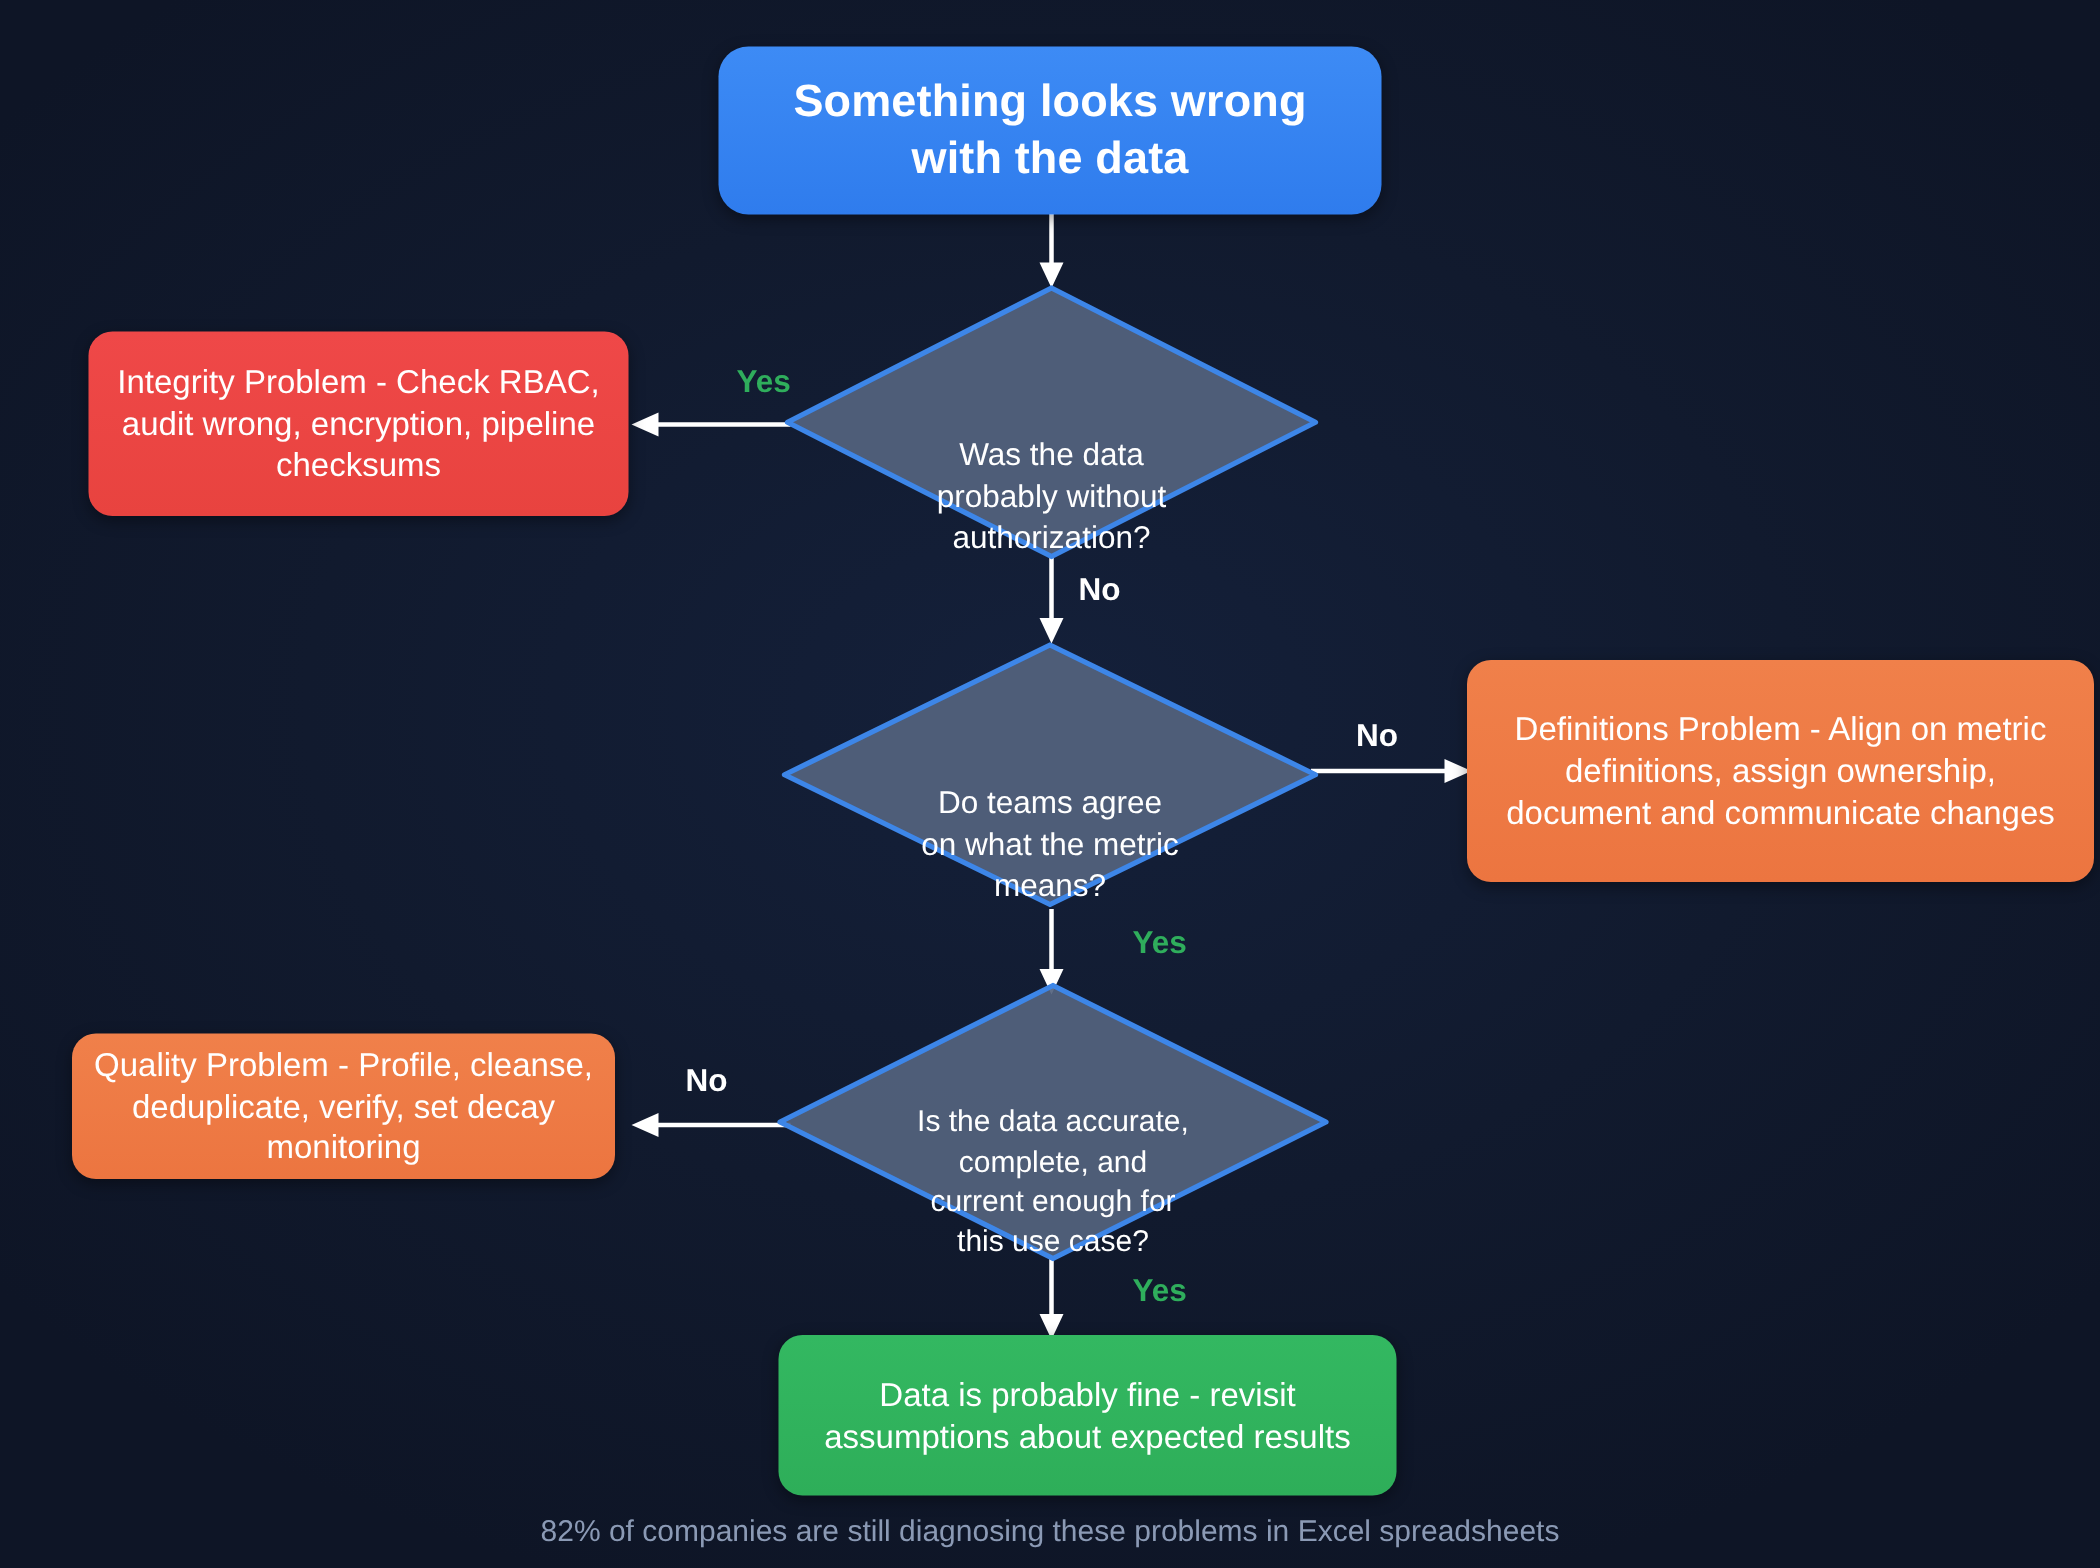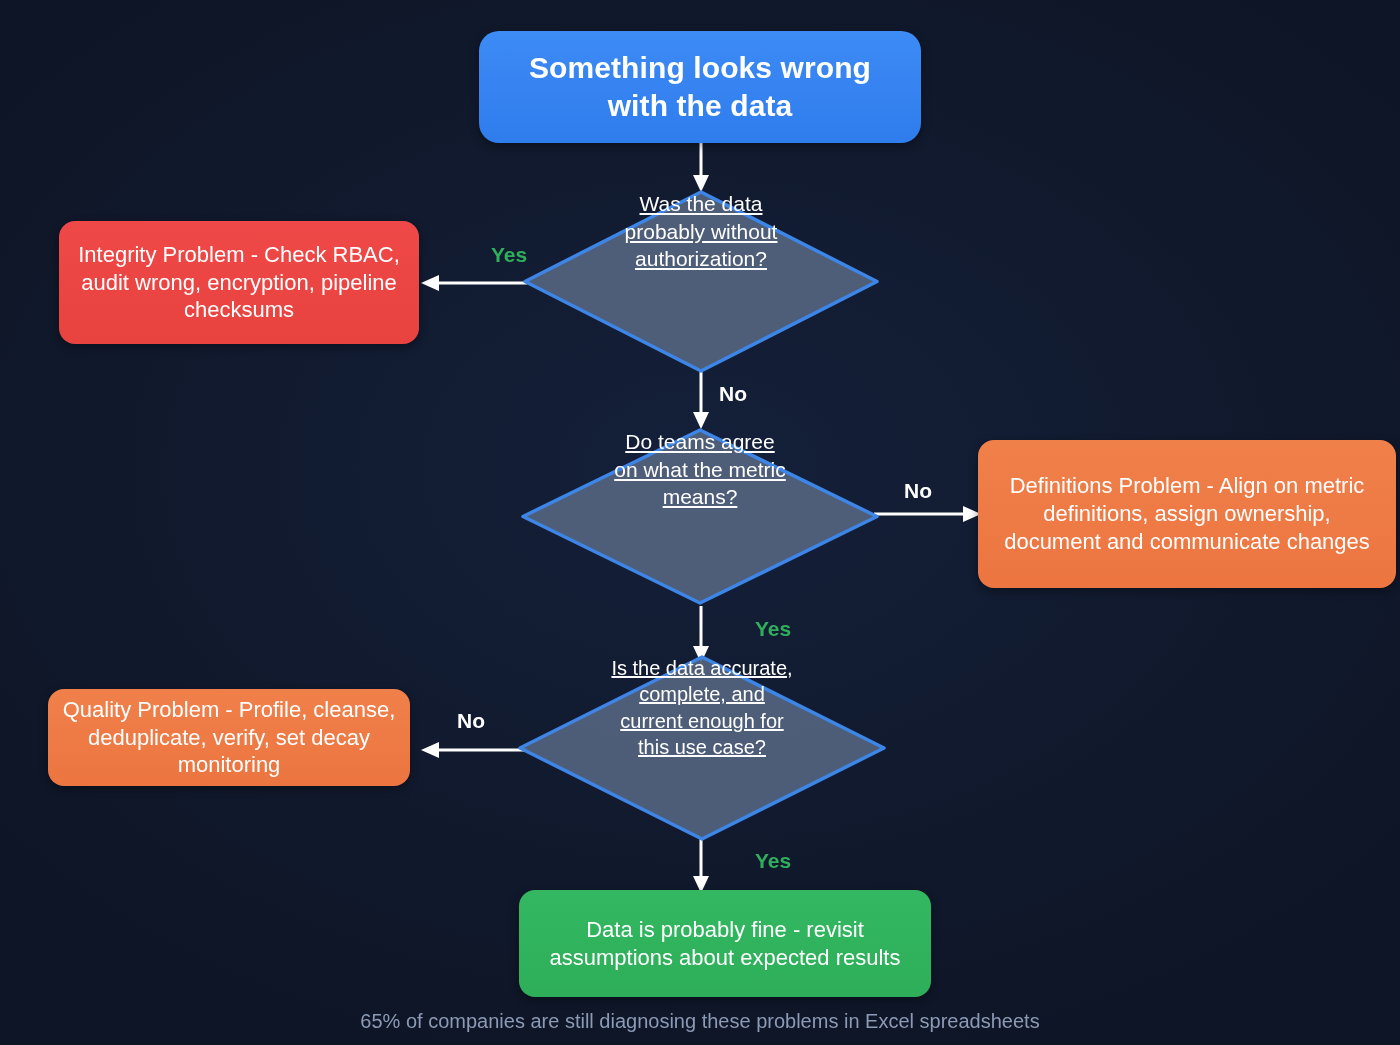--- a/index.html
+++ b/index.html
@@ -70,29 +70,28 @@
     position: absolute;
     inset: 0;
     width: 100%;
     height: 100%;
     overflow: visible;
   }
   .diamond .dtext {
     position: absolute;
     inset: 0;
     display: flex;
-    align-items: flex-start;
+    align-items: flex-end;
     justify-content: center;
     text-align: center;
     color: #ffffff;
     font-size: 21px;
     line-height: 1.32;
     padding: 0 52px;
     box-sizing: border-box;
-    text-decoration: underline;
   }
 
   
   .conn {
     position: absolute;
     overflow: visible;
   }
   .conn svg { overflow: visible; display: block; }
 
   .edge-label {
@@ -235,15 +234,15 @@
   </div>
 
   <div class="node node-orange" style="left:48px; top:689px; width:362px; height:97px;">
     <span class="txt"><b>Quality Problem</b><span> - Profile, cleanse, deduplicate, verify, set decay monitoring</span></span>
   </div>
 
   <div class="node node-green" style="left:519px; top:890px; width:412px; height:107px;">
     <span class="txt"><b>Data is probably fine</b><span> - revisit assumptions about expected results</span></span>
   </div>
 
-  <div class="footer" style="top:1010px;">65% of companies are still diagnosing these problems in Excel spreadsheets</div>
+  <div class="footer" style="top:1010px;">82% of companies are still diagnosing these problems in Excel spreadsheets</div>
 
 </div>
 
 </body></html>

